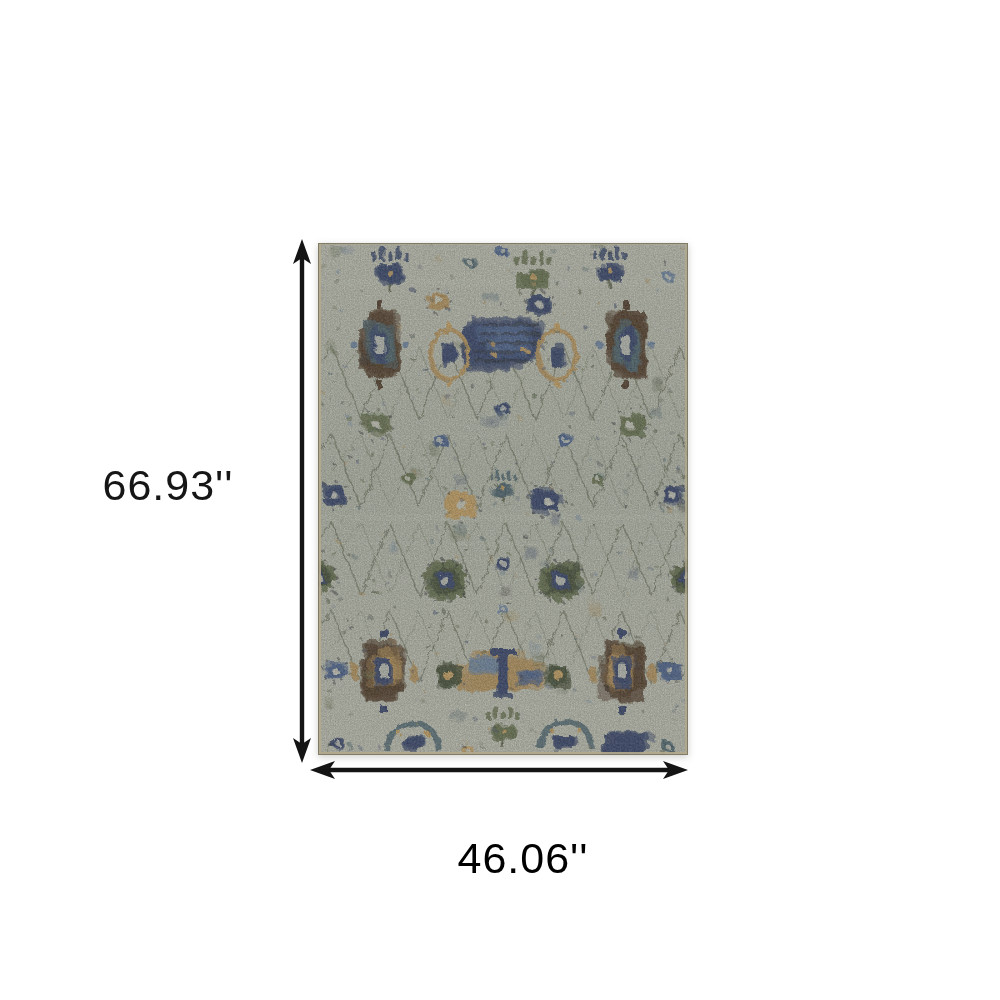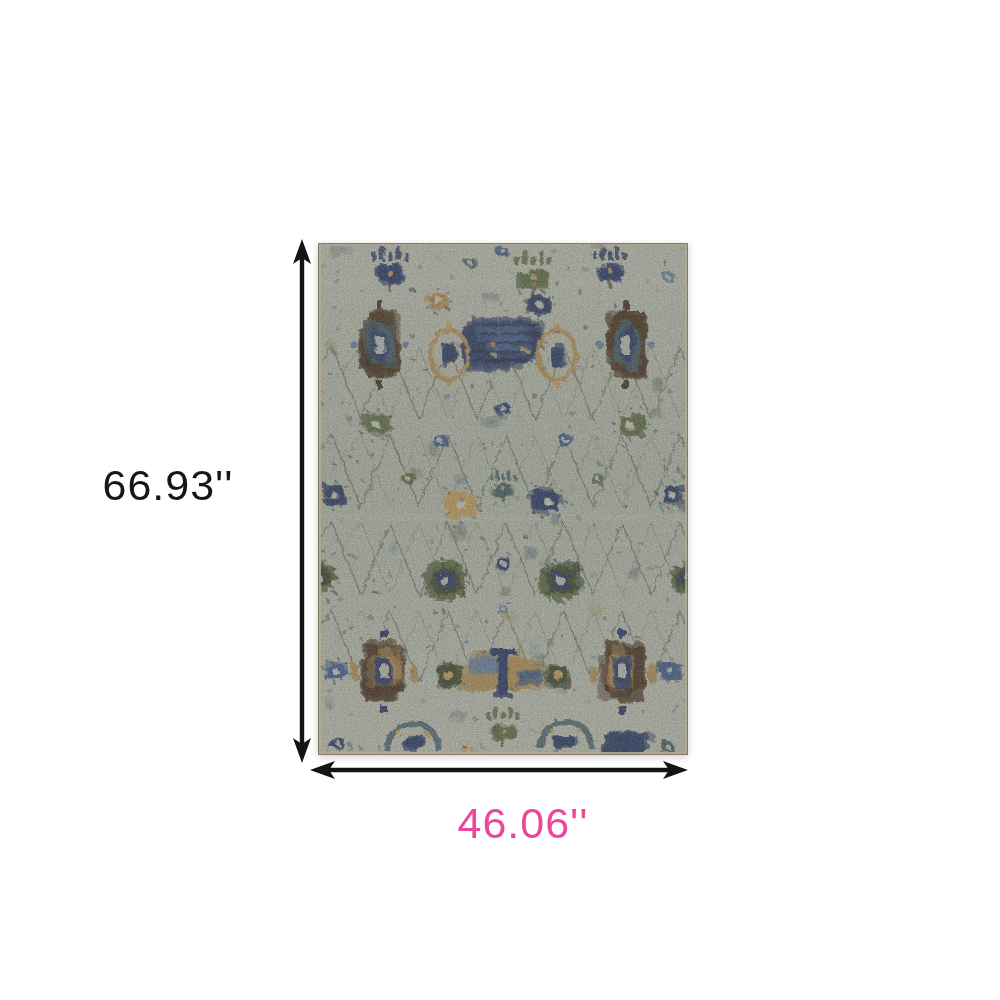--- a/index.html
+++ b/index.html
@@ -1472,15 +1472,15 @@
       <polygon points="302,763 293,738 302,744 311,738" fill="#141414"></polygon>
     </g>
     <g id="h-arrow">
       <line x1="327" y1="770" x2="671" y2="770" stroke-width="4.4" stroke="#141414"></line>
       <polygon points="310,770 335,761 329,770 335,779" fill="#141414"></polygon>
       <polygon points="688,770 663,761 669,770 663,779" fill="#141414"></polygon>
     </g>
   </svg>
 
   <div class="dim-label v" style="color: rgb(22, 22, 22);">66.93''</div>
-  <div class="dim-label h" style="color: #ec4899;">46.06''</div>
+  <div class="dim-label h" style="color: #000000; margin-top: 35px;">46.06''</div>
 
 </div>
 
 </body></html>

